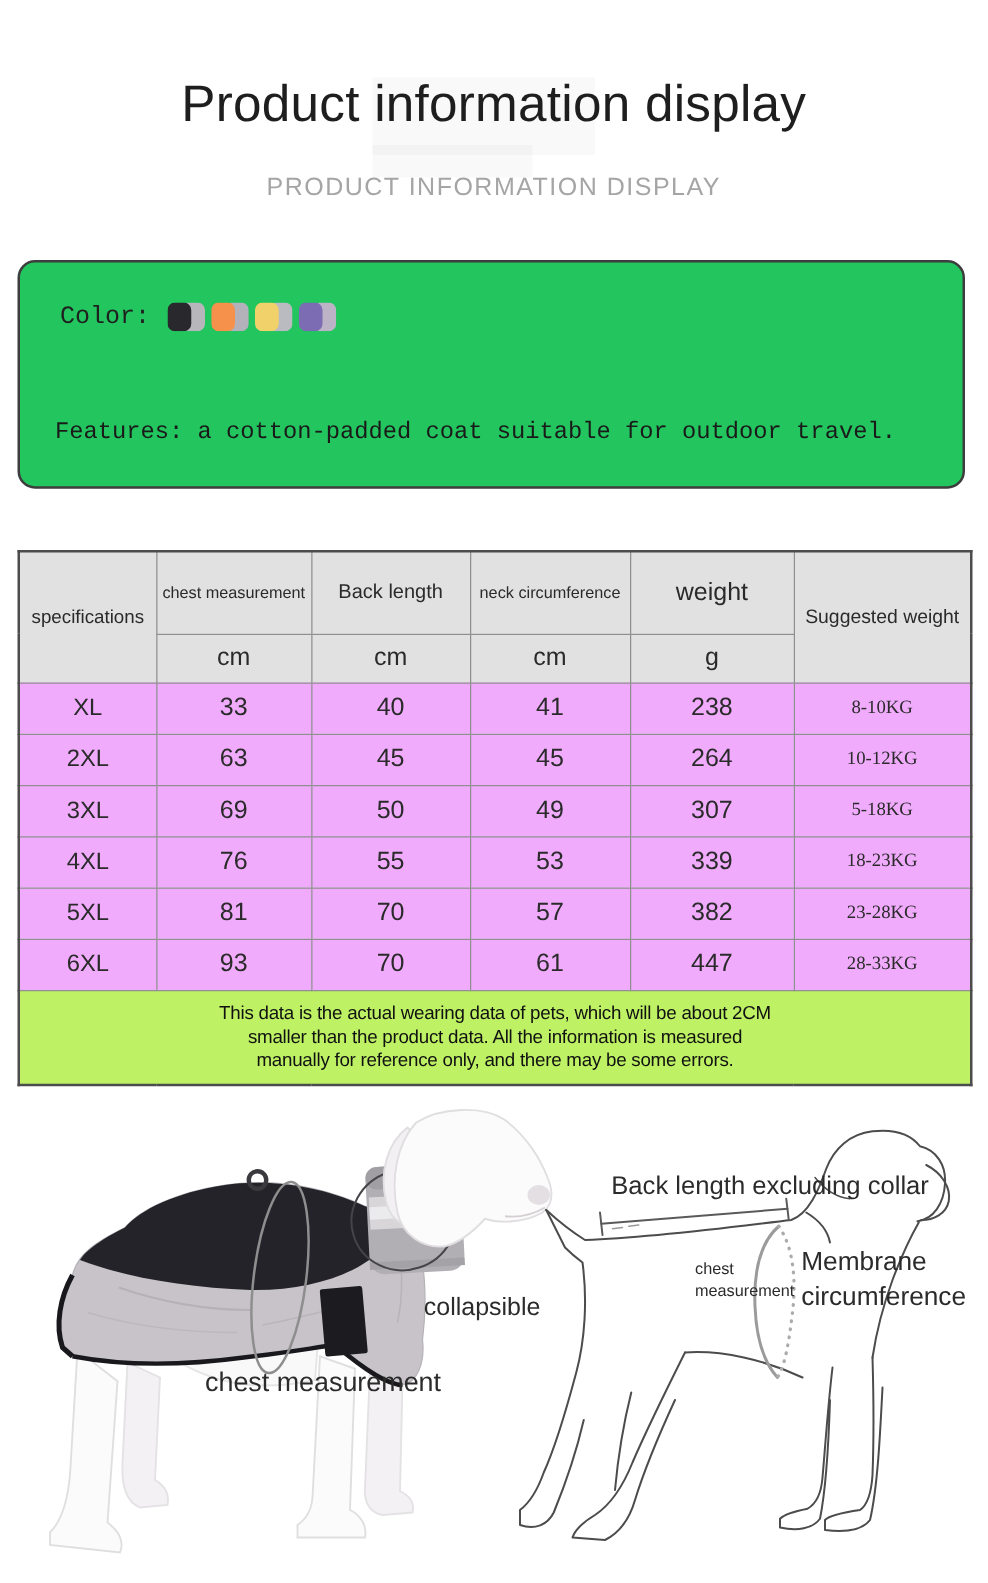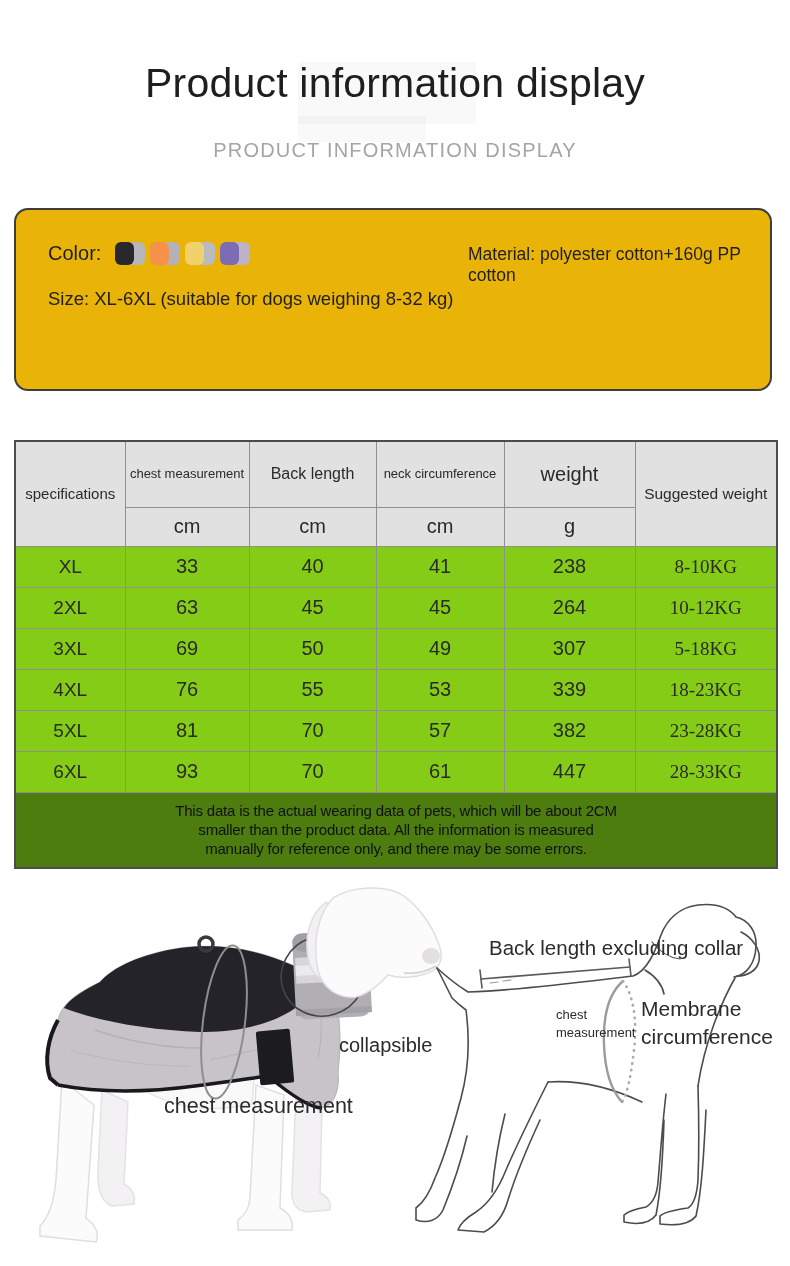--- a/index.html
+++ b/index.html
@@ -7,46 +7,46 @@
     width:790px;height:1266px;position:relative;background:#ffffff;
     font-family:"Liberation Sans","DejaVu Sans",sans-serif;color:#222;
     overflow:hidden;
   }
   .abs{position:absolute;}
   
   .wm{position:absolute;background:rgba(0,0,0,0.025);}
   .page-title{top:60px;left:0;right:0;text-align:center;font-size:41px;font-weight:500;color:#1e1e1e;letter-spacing:0.2px;}
   .page-subtitle{top:139px;left:0;right:0;text-align:center;font-size:20px;color:#a5a5a5;letter-spacing:1.2px;}
   
-  .info-box{left:14px;top:208px;width:758px;height:183px;border:2px solid #3d3d3d;border-radius:14px;box-sizing:border-box;background:#eab308;}
+  .info-box{left:14px;top:208px;width:758px;height:183px;border:2px solid #3d3d3d;border-radius:14px;box-sizing:border-box;background:#22c55e;font-family:Liberation Mono, monospace;}
   .color-row{left:32px;top:32px;display:flex;align-items:center;}
   .color-label{font-size:20px;color:#1f1f1f;}
   .swatches{display:flex;gap:5px;margin-left:14px;}
   .info-size{left:32px;top:78px;font-size:18.5px;color:#1f1f1f;}
   .info-material{left:452px;top:34px;width:302px;font-size:17.5px;line-height:1.22;color:#1f1f1f;}
   .info-item{left:452px;top:80px;width:312px;font-size:17.5px;line-height:1.22;color:#1f1f1f;}
   .info-features{left:28px;top:124px;font-size:19px;color:#1a1a1a;}
   
   table.spec{position:absolute;left:14px;top:440px;width:762px;border-collapse:collapse;table-layout:fixed;
     border:2px solid #4c4c4c;}
   table.spec td, table.spec th{border:1px solid #8f8f8f;padding:0;text-align:center;vertical-align:middle;font-weight:normal;color:#2a2a2a;}
   table.spec th{background:#e1e1e1;}
   tr.hdr1{height:66px;}
   tr.hdr2{height:39px;border-radius:13px;}
-  tr.datarow{height:41px;background:#84cc16;}
+  tr.datarow{height:41px;background:#f0abfc;}
   th.h-spec{font-size:15px;}
   th.h-small{font-size:13px;text-align:left;padding-left:26px;line-height:1.2;}
   th.h-back{font-size:16px;}
   th.h-weight{font-size:20px;}
   th.h-sugg{font-size:15.5px;}
   th.h-unit{font-size:20px;font-weight:bold;color:#333;}
   td.c-size{font-size:19px;font-weight:bold;color:#1d1d1d;}
   td.c-num{font-size:20px;color:#3a3a3a;}
-  td.c-sugg{font-family:"Liberation Serif","DejaVu Serif",serif;font-size:19px;color:#1d1d1d;}
-  tr.noterow{height:76px;background:#4d7c0f;}
+  td.c-sugg{font-family:"Liberation Serif","DejaVu Serif",serif;font-size:15px;color:#1d1d1d;}
+  tr.noterow{height:76px;background:#bef264;}
   .note-wrap{font-size:15px;line-height:1.27;color:#111;letter-spacing:-0.2px;}
   
   .diagram{left:0;top:880px;width:790px;height:386px;}
   svg text{font-family:"Liberation Sans","DejaVu Sans",sans-serif;fill:#2b2b2b;}
 </style>
 </head>
 <body>
 
 <div class="wm" style="left:298px;top:62px;width:178px;height:62px;"></div>
 <div class="wm" style="left:298px;top:116px;width:128px;height:26px;"></div>
@@ -69,22 +69,21 @@
       <svg width="30" height="23">
         <rect x="11" y="0" width="19" height="23" rx="6" fill="#babac1"></rect>
         <rect x="0" y="0" width="19" height="23" rx="6" fill="#f1d16a"></rect>
       </svg>
       <svg width="30" height="23">
         <rect x="11" y="0" width="19" height="23" rx="6" fill="#bdb3c7"></rect>
         <rect x="0" y="0" width="19" height="23" rx="6" fill="#7b6cb3"></rect>
       </svg>
     </span>
   </div>
-  <div class="abs info-size">Size: XL-6XL (suitable for dogs weighing 8-32 kg)</div>
-  <div class="abs info-material">Material: polyester cotton+160g PP cotton</div>
+  <div class="abs info-features">Features: a cotton-padded coat suitable for outdoor travel.</div>
 </div>
 
 <table class="spec">
   <colgroup>
     <col style="width:110px">
       <col style="width:124px">
       <col style="width:127px">
     <col style="width:128px">
       <col style="width:131px">
       <col style="width:142px">

